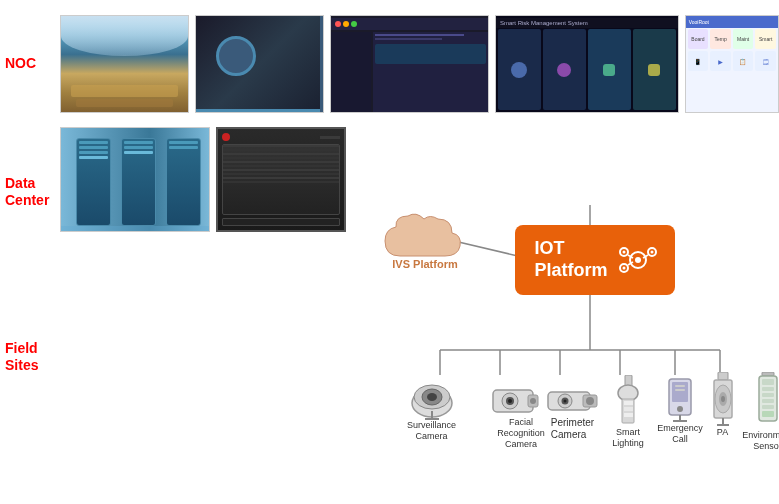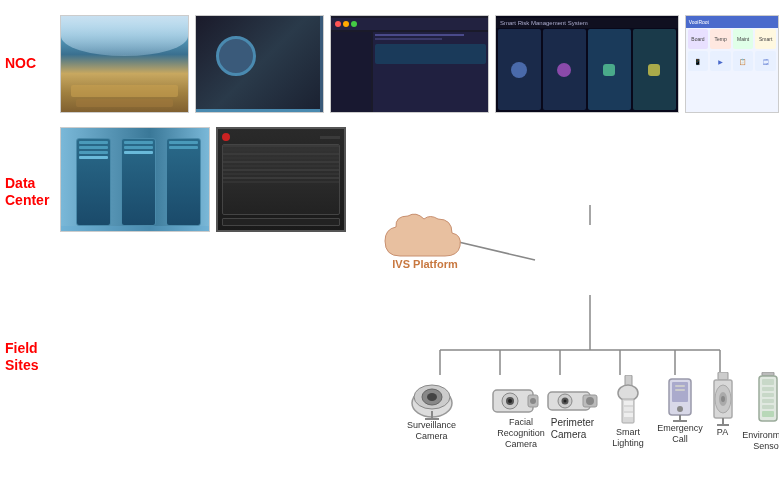--- a/index.html
+++ b/index.html
@@ -379,20 +379,38 @@
     <div class="ivs-cloud">
       <div class="cloud-shape">
         <svg viewBox="0 0 90 55" xmlns="http://www.w3.org/2000/svg">
           <path d="M20,45 Q5,45 5,30 Q5,18 16,16 Q15,5 28,5 Q36,0 44,8 Q50,3 58,8 Q72,8 72,22 Q82,24 80,35 Q78,45 65,45 Z" fill="#e8c0a0" stroke="#c89070" stroke-width="1"></path>
         </svg>
       </div>
       <div style="font-size:11px;color:#c87840;font-weight:bold;text-align:right;margin-top:-8px;">IVS Platform</div>
     </div>
 
 
+    <div class="iot-box">
+      <div class="iot-text">IOT<br>Platform</div>
+      <div style="position:relative;width:40px;height:40px;">
+        <svg width="45" height="40" viewBox="0 0 45 40">
+          <circle cx="22" cy="20" r="8" fill="none" stroke="white" stroke-width="2"></circle>
+          <circle cx="22" cy="20" r="3" fill="white"></circle>
+          <circle cx="8" cy="12" r="4" fill="none" stroke="white" stroke-width="2"></circle>
+          <circle cx="8" cy="12" r="1.5" fill="white"></circle>
+          <circle cx="36" cy="12" r="4" fill="none" stroke="white" stroke-width="2"></circle>
+          <circle cx="36" cy="12" r="1.5" fill="white"></circle>
+          <circle cx="8" cy="28" r="4" fill="none" stroke="white" stroke-width="2"></circle>
+          <circle cx="8" cy="28" r="1.5" fill="white"></circle>
+          <line x1="12" y1="15" x2="17" y2="18" stroke="white" stroke-width="1.5"></line>
+          <line x1="32" y1="15" x2="27" y2="18" stroke="white" stroke-width="1.5"></line>
+          <line x1="12" y1="25" x2="17" y2="22" stroke="white" stroke-width="1.5"></line>
+        </svg>
+      </div>
+    </div>
 
     <div style="position:absolute;left:24px;top:235px;display:flex;flex-direction:column;align-items:center;width:75px;">
       <svg width="50" height="45" viewBox="0 0 50 45">
         <ellipse cx="25" cy="28" rx="20" ry="14" fill="#ddd" stroke="#999" stroke-width="1.5"></ellipse>
         <ellipse cx="25" cy="22" rx="18" ry="12" fill="#ccc" stroke="#888" stroke-width="1"></ellipse>
         <ellipse cx="25" cy="22" rx="10" ry="8" fill="#888" stroke="#666" stroke-width="1"></ellipse>
         <ellipse cx="25" cy="22" rx="5" ry="4" fill="#444"></ellipse>
         <line x1="25" y1="36" x2="25" y2="44" stroke="#888" stroke-width="2"></line>
         <line x1="18" y1="44" x2="32" y2="44" stroke="#888" stroke-width="2"></line>
       </svg>

